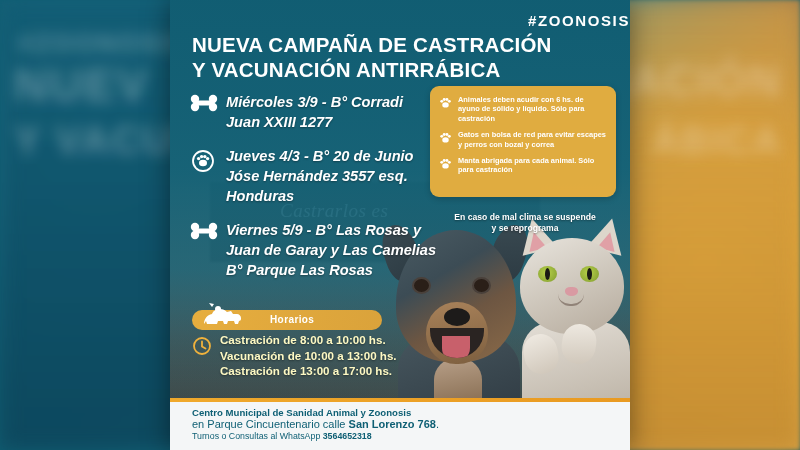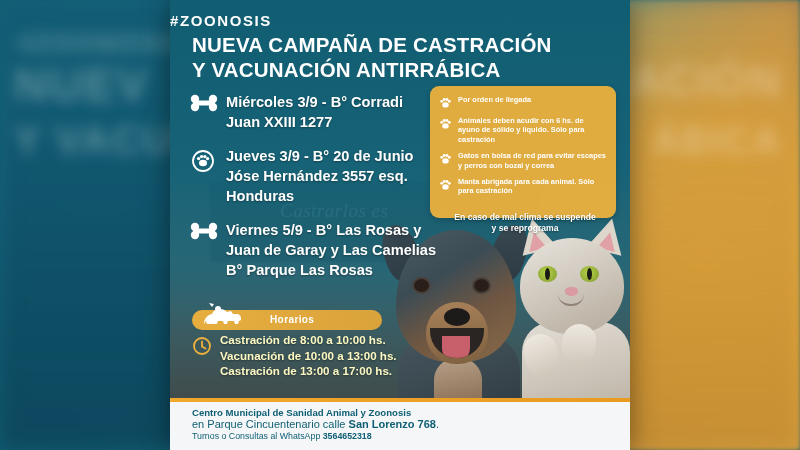--- a/index.html
+++ b/index.html
@@ -87,36 +87,36 @@
     background:#f4f6f7;
   }
   .footer-accent{
     position:absolute;left:0;bottom:48px;width:100%;height:4px;
     background:linear-gradient(90deg,#f0a92c,#e99a21);
   }
 
   
   .hashtag{
     position:absolute;left:0;top:12px;width:100%;
-    text-align:left;color:#ffffff;
+    text-align:right;color:#ffffff;
     font-size:15px;font-weight:bold;letter-spacing:1.6px;
   }
   .title{
     position:absolute;left:22px;top:32px;width:420px;
     color:#ffffff;font-weight:bold;
     font-size:20.5px;line-height:25px;letter-spacing:.2px;
   }
   .title .l2{display:block;}
 
   
   .dates{
     position:absolute;left:20px;top:92px;width:260px;
     color:#ffffff;
   }
-  .date-group{position:relative;margin-bottom:14px;padding-left:36px;}
+  .date-group{position:relative;margin-bottom:14px;padding-left:36px;font-style:italic;}
   .date-line{
     font-size:14.6px;font-weight:bold;line-height:20px;
     text-shadow:0 1px 2px rgba(0,0,0,.35);
   }
   .gicon{
     position:absolute;left:0;top:2px;width:28px;height:26px;
     color:#ffffff;
   }
   .gicon svg{display:block;}
 
@@ -397,21 +397,21 @@
           <circle cx="13" cy="13" r="10"></circle>
           <g fill="currentColor" stroke="none">
             <ellipse cx="13" cy="15" rx="4" ry="3.2"></ellipse>
             <circle cx="8.6" cy="10.6" r="1.7"></circle>
             <circle cx="11.6" cy="8.6" r="1.7"></circle>
             <circle cx="14.8" cy="8.6" r="1.7"></circle>
             <circle cx="17.6" cy="10.6" r="1.7"></circle>
           </g>
         </svg>
       </span>
-      <div class="date-line">Jueves 3/9 - B° 20 de Junio</div>
+      <div class="date-line">Jueves 4/3 - B° 20 de Junio</div>
       <div class="date-line">Jóse Hernández 3557 esq.</div>
       <div class="date-line">Honduras</div>
     </div>
 
     <div class="date-group">
       <span class="gicon">
         <svg viewBox="0 0 28 18" width="28" height="18" fill="currentColor">
           <circle cx="5" cy="5" r="4.2"></circle>
             <circle cx="5" cy="13" r="4.2"></circle>
           <circle cx="23" cy="5" r="4.2"></circle>
@@ -429,32 +429,20 @@
     <div class="rule">
       <span class="paw">
         <svg viewBox="0 0 16 16" width="13" height="13" fill="currentColor">
           <ellipse cx="8" cy="11" rx="4" ry="3.2"></ellipse>
           <circle cx="3.4" cy="6.6" r="1.8"></circle>
             <circle cx="6.4" cy="4.2" r="1.8"></circle>
           <circle cx="9.8" cy="4.2" r="1.8"></circle>
             <circle cx="12.7" cy="6.6" r="1.8"></circle>
         </svg>
       </span>
-      <span class="txt">Por orden de llegada</span>
-    </div>
-    <div class="rule">
-      <span class="paw">
-        <svg viewBox="0 0 16 16" width="13" height="13" fill="currentColor">
-          <ellipse cx="8" cy="11" rx="4" ry="3.2"></ellipse>
-          <circle cx="3.4" cy="6.6" r="1.8"></circle>
-            <circle cx="6.4" cy="4.2" r="1.8"></circle>
-          <circle cx="9.8" cy="4.2" r="1.8"></circle>
-            <circle cx="12.7" cy="6.6" r="1.8"></circle>
-        </svg>
-      </span>
       <span class="txt">Animales deben acudir con 6 hs. de ayuno de sólido y líquido. Sólo para castración</span>
     </div>
     <div class="rule">
       <span class="paw">
         <svg viewBox="0 0 16 16" width="13" height="13" fill="currentColor">
           <ellipse cx="8" cy="11" rx="4" ry="3.2"></ellipse>
           <circle cx="3.4" cy="6.6" r="1.8"></circle>
             <circle cx="6.4" cy="4.2" r="1.8"></circle>
           <circle cx="9.8" cy="4.2" r="1.8"></circle>
             <circle cx="12.7" cy="6.6" r="1.8"></circle>

